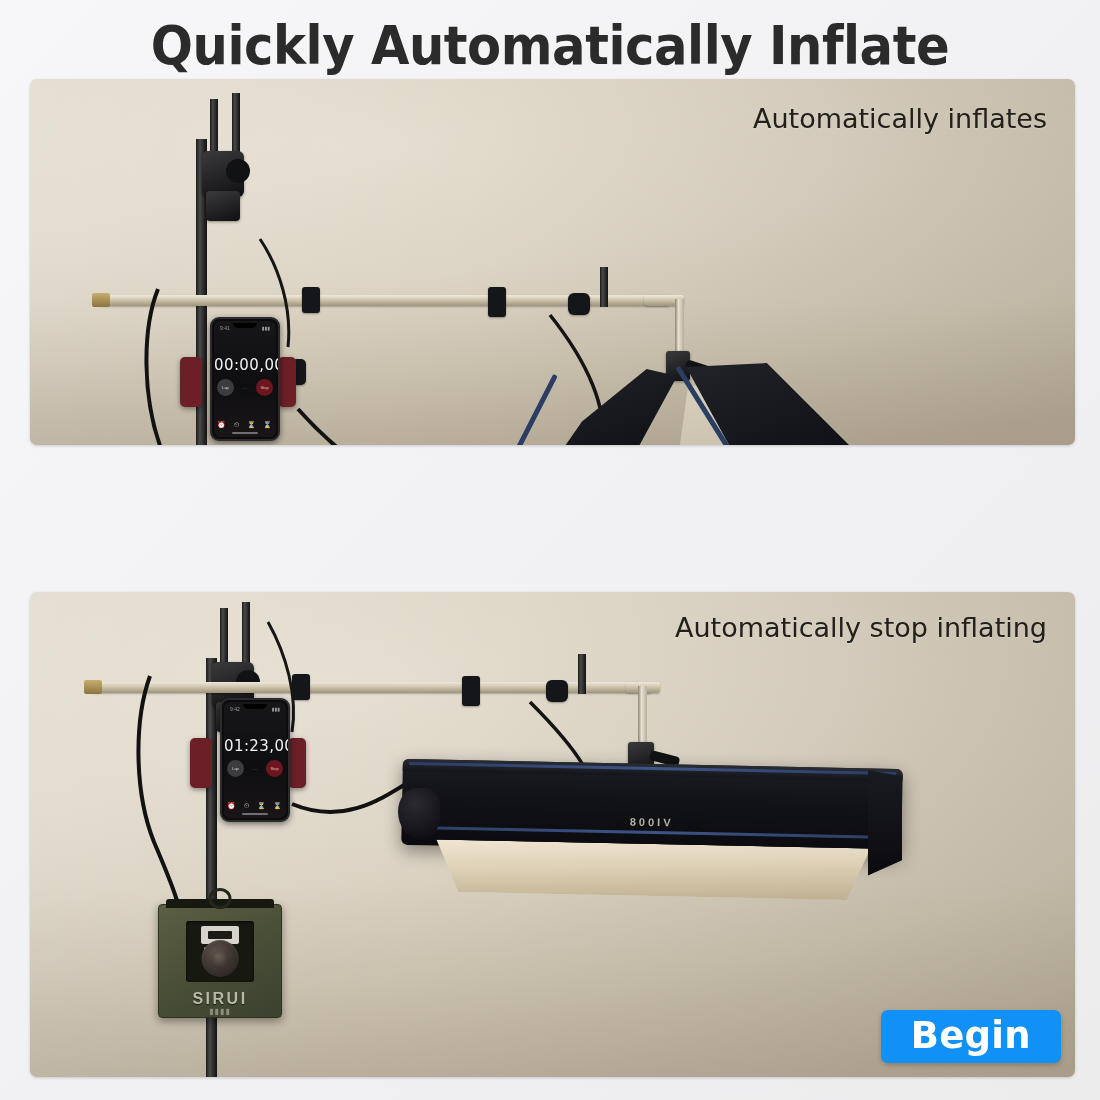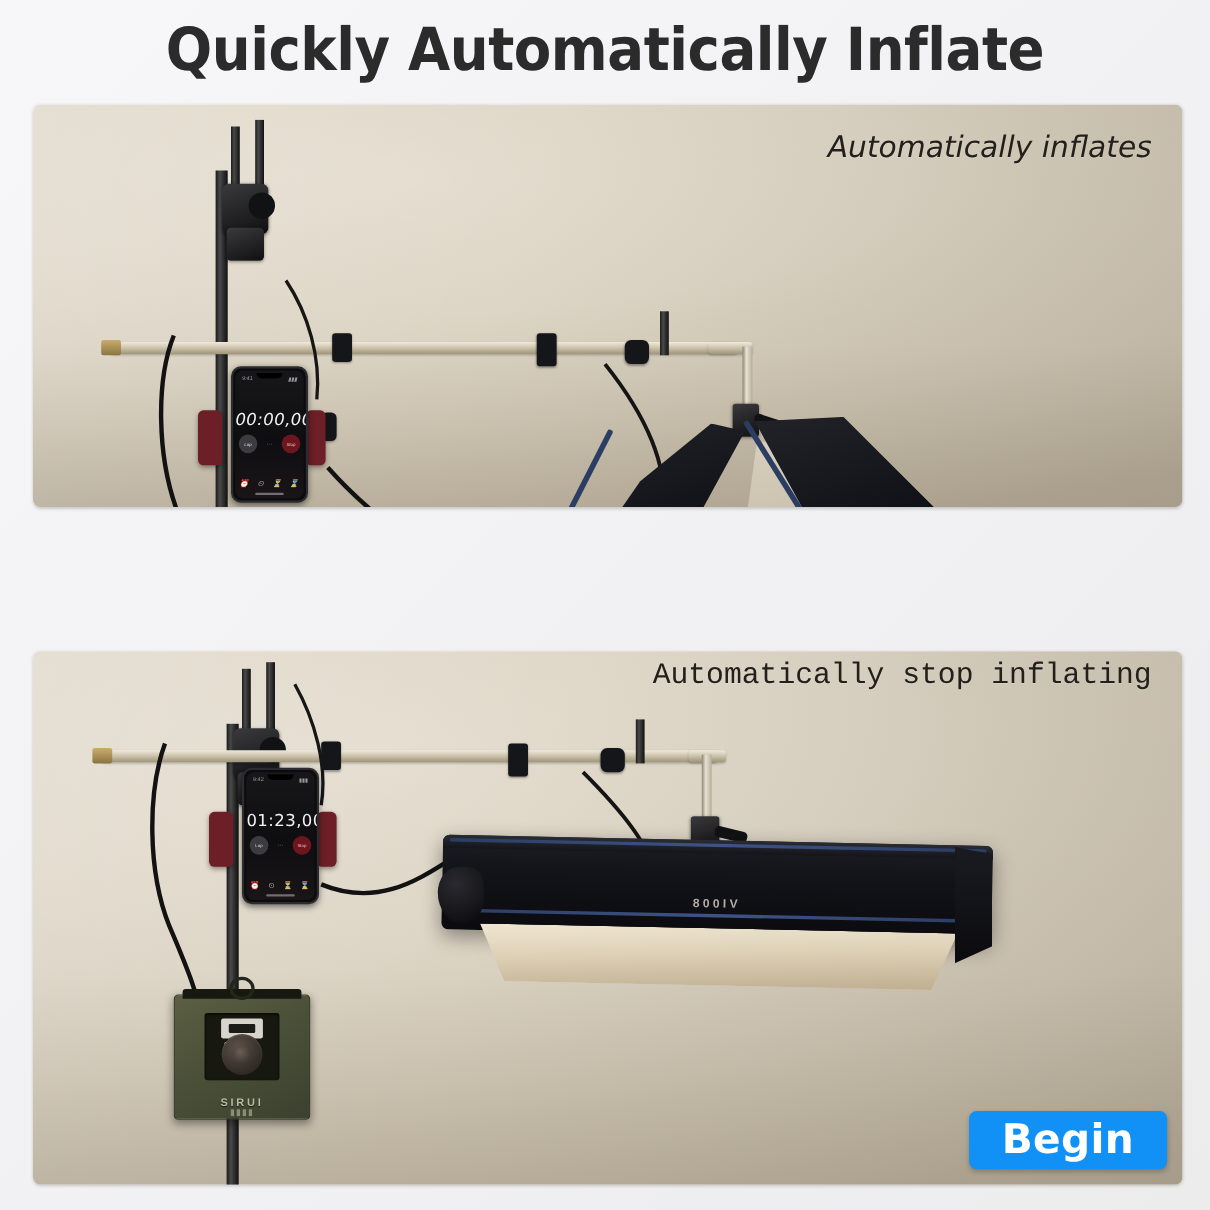--- a/index.html
+++ b/index.html
@@ -22,21 +22,21 @@
     transform:scaleX(0.92);transform-origin:50% 50%;
     white-space:nowrap;
   }
 
   
   .panel{
     position:absolute;left:30px;width:1045px;
     border-radius:7px;overflow:hidden;
     box-shadow:0 1px 3px rgba(0,0,0,.18);
   }
-  .panel-1{top:95px;height:366px;font-style:italic;}
+  .panel-1{top:79px;height:366px;}
   .panel-2{top:592px;height:485px;}
 
   .photo{position:absolute;inset:0;overflow:hidden;}
   
   .backdrop{
     position:absolute;inset:0;
     background:
       radial-gradient(120% 90% at 30% 18%, #e4ddcf 0%, #ddd5c5 38%, #d2c9b7 70%, #c2b9a6 100%);
   }
   .backdrop:after{
@@ -53,21 +53,21 @@
     position:absolute;right:28px;
     text-align:right;
     color:#23201c;
     font-size:27px;line-height:1.32;font-weight:500;
     font-family:"DejaVu Sans","Liberation Sans",sans-serif;
     text-shadow:0 1px 0 rgba(255,255,255,.18);
     white-space:nowrap;
   }
   .caption .l{display:block;}
   .cap-1{top:22px;}
-  .cap-2{top:6px;font-family:Liberation Mono, monospace;}
+  .cap-2{top:18px;}
 
   
   .badge{
     position:absolute;right:14px;bottom:14px;
     background:#1190f5;
     border-radius:7px;
     padding:7px 30px 9px 30px;
     color:#ffffff;
     font-size:37px;font-weight:bold;line-height:1;
     font-family:"DejaVu Sans","Liberation Sans",sans-serif;
@@ -210,21 +210,21 @@
     background:radial-gradient(circle at 38% 32%,#5c514a 0%,#3a322d 55%,#211c19 100%);
     box-shadow:inset 0 1px 2px rgba(255,255,255,.12);
   }
   .dial:after{
     content:"";position:absolute;inset:26%;border-radius:50%;
     background:radial-gradient(circle at 40% 35%,#6b5f56,#2a2420);
   }
   .brand{
     position:absolute;left:0;right:0;bottom:8%;
     text-align:center;color:#b9bba6;
-    font-size:10px;letter-spacing:2.5px;font-weight:bold;
+    font-size:16px;letter-spacing:2.5px;font-weight:bold;
     text-shadow:0 1px 1px rgba(0,0,0,.6);
   }
   .brand-sub{
     position:absolute;left:0;right:0;bottom:1%;
     text-align:center;color:#8b8d78;
     font-size:8px;letter-spacing:1px;
   }
 
   
   .sb-deflated{position:absolute;}

